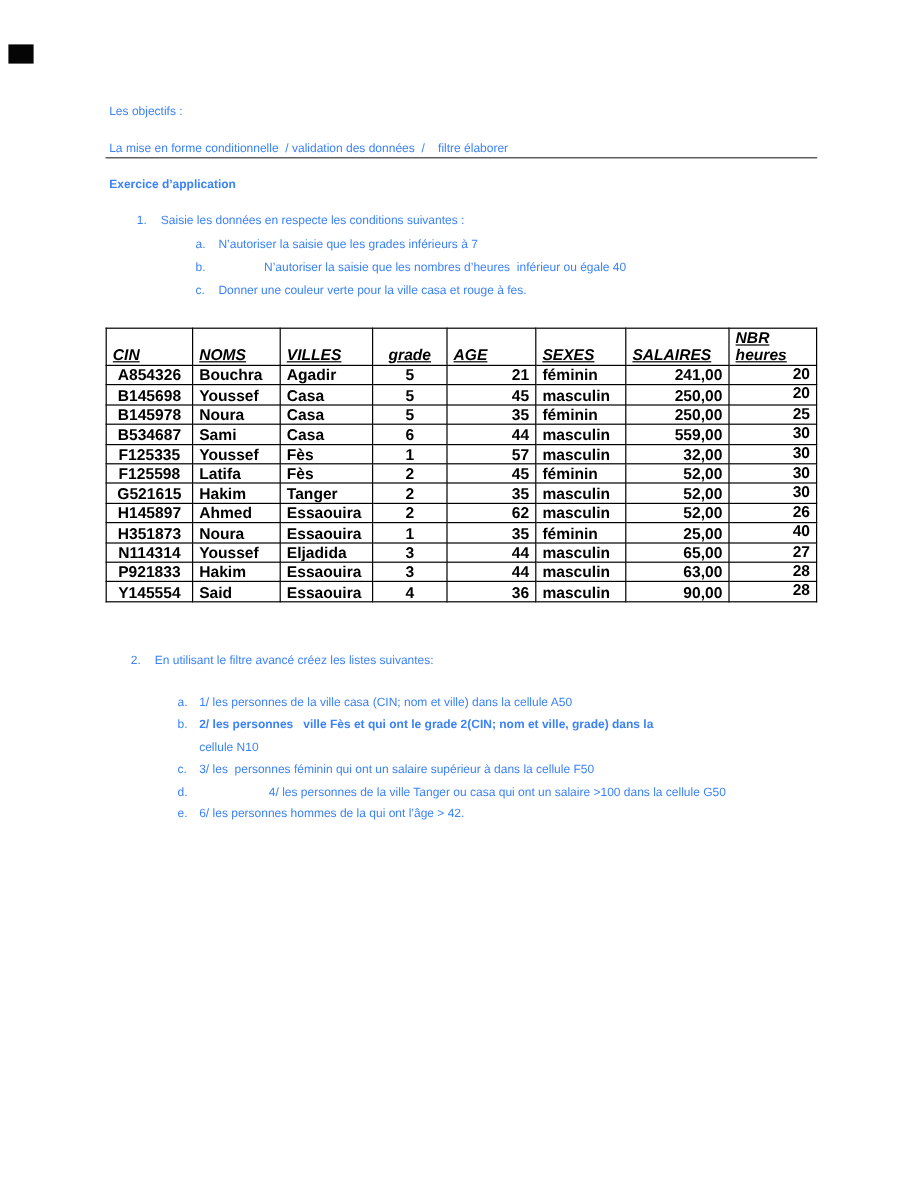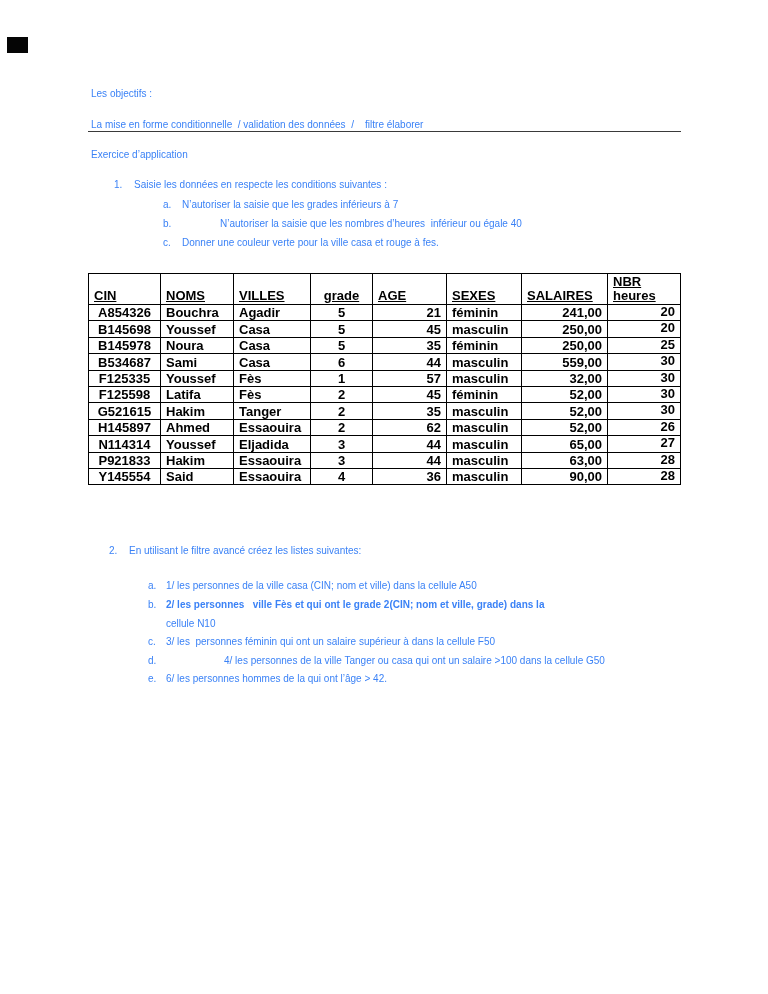--- a/index.html
+++ b/index.html
@@ -48,20 +48,21 @@
     padding: 0 5px;
     overflow: hidden;
   }
   .data-table th {
     height: 29px;
     vertical-align: bottom;
     text-align: left;
     text-decoration: underline;
     line-height: 14px;
     padding-bottom: 1px;
+    font-style: italic;
   }
   .data-table td {
     height: 15.4px;
     vertical-align: bottom;
     line-height: 15px;
   }
   .data-table th:nth-child(4) { text-align: center; }
   .data-table td:nth-child(1) { text-align: center; }
   .data-table td:nth-child(4) { text-align: center; }
   .data-table td:nth-child(5),
@@ -75,21 +76,21 @@
 <div class="page">
 
   <div class="corner-mark"></div>
 
   <div class="t" style="left:91px; top:85px;">Les objectifs :</div>
 
   <div class="t" style="left:91px; top:116px;">La mise en forme conditionnelle  / validation des données  /    filtre élaborer</div>
 
   <div class="rule"></div>
 
-  <div class="t" style="left:91px; top:146px;">Exercice d’application</div>
+  <div class="t" style="left:91px; top:146px;font-weight:bold;">Exercice d’application</div>
 
   <div class="t" style="left:114px; top:176px;">1.</div>
   <div class="t" style="left:134px; top:176px;">Saisie les données en respecte les conditions suivantes :</div>
 
   <div class="t" style="left:163px; top:196px;">a.</div>
   <div class="t" style="left:182px; top:196px;">N’autoriser la saisie que les grades inférieurs à 7</div>
 
   <div class="t" style="left:163px; top:215px;">b.</div>
   <div class="t" style="left:182px; top:215px;margin-left:38px;">N’autoriser la saisie que les nombres d’heures  inférieur ou égale 40</div>
 
@@ -194,20 +195,30 @@
           <td>H145897</td>
           <td>Ahmed</td>
           <td>Essaouira</td>
           <td>2</td>
           <td>62</td>
           <td>masculin</td>
           <td>52,00</td>
           <td>26</td>
         </tr>
         <tr>
+          <td>H351873</td>
+          <td>Noura</td>
+          <td>Essaouira</td>
+          <td>1</td>
+          <td>35</td>
+          <td>féminin</td>
+          <td>25,00</td>
+          <td>40</td>
+        </tr>
+        <tr>
           <td>N114314</td>
           <td>Youssef</td>
           <td>Eljadida</td>
           <td>3</td>
           <td>44</td>
           <td>masculin</td>
           <td>65,00</td>
           <td>27</td>
         </tr>
         <tr>

